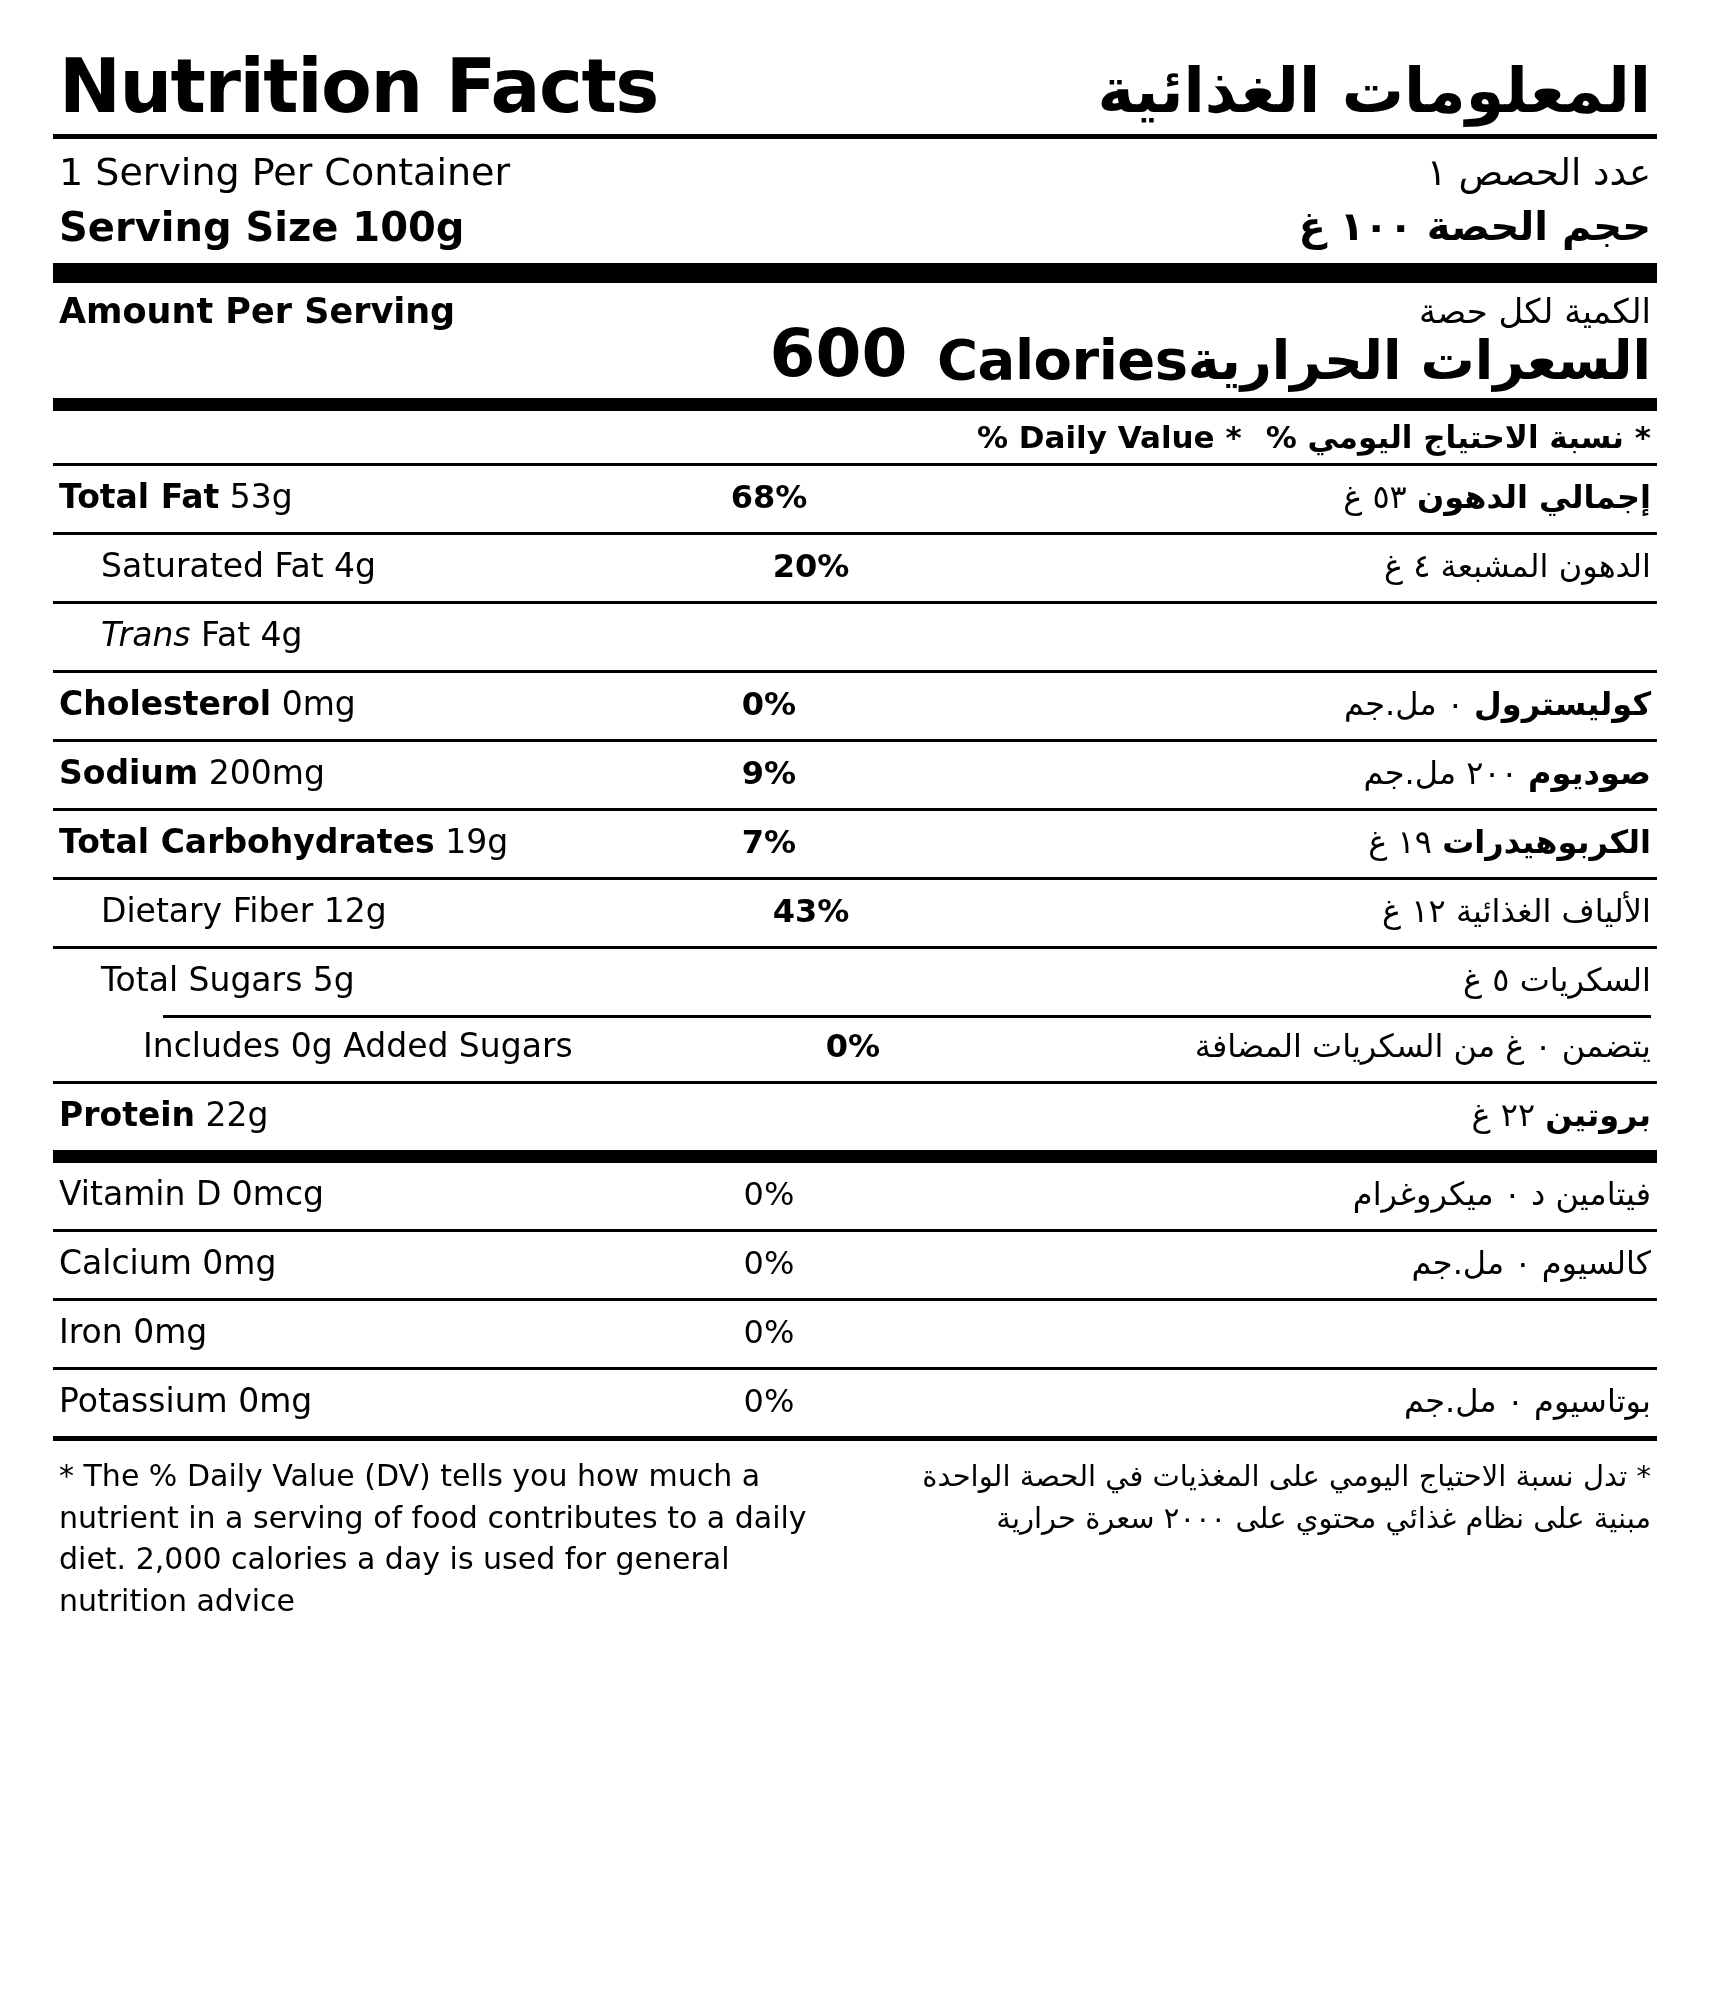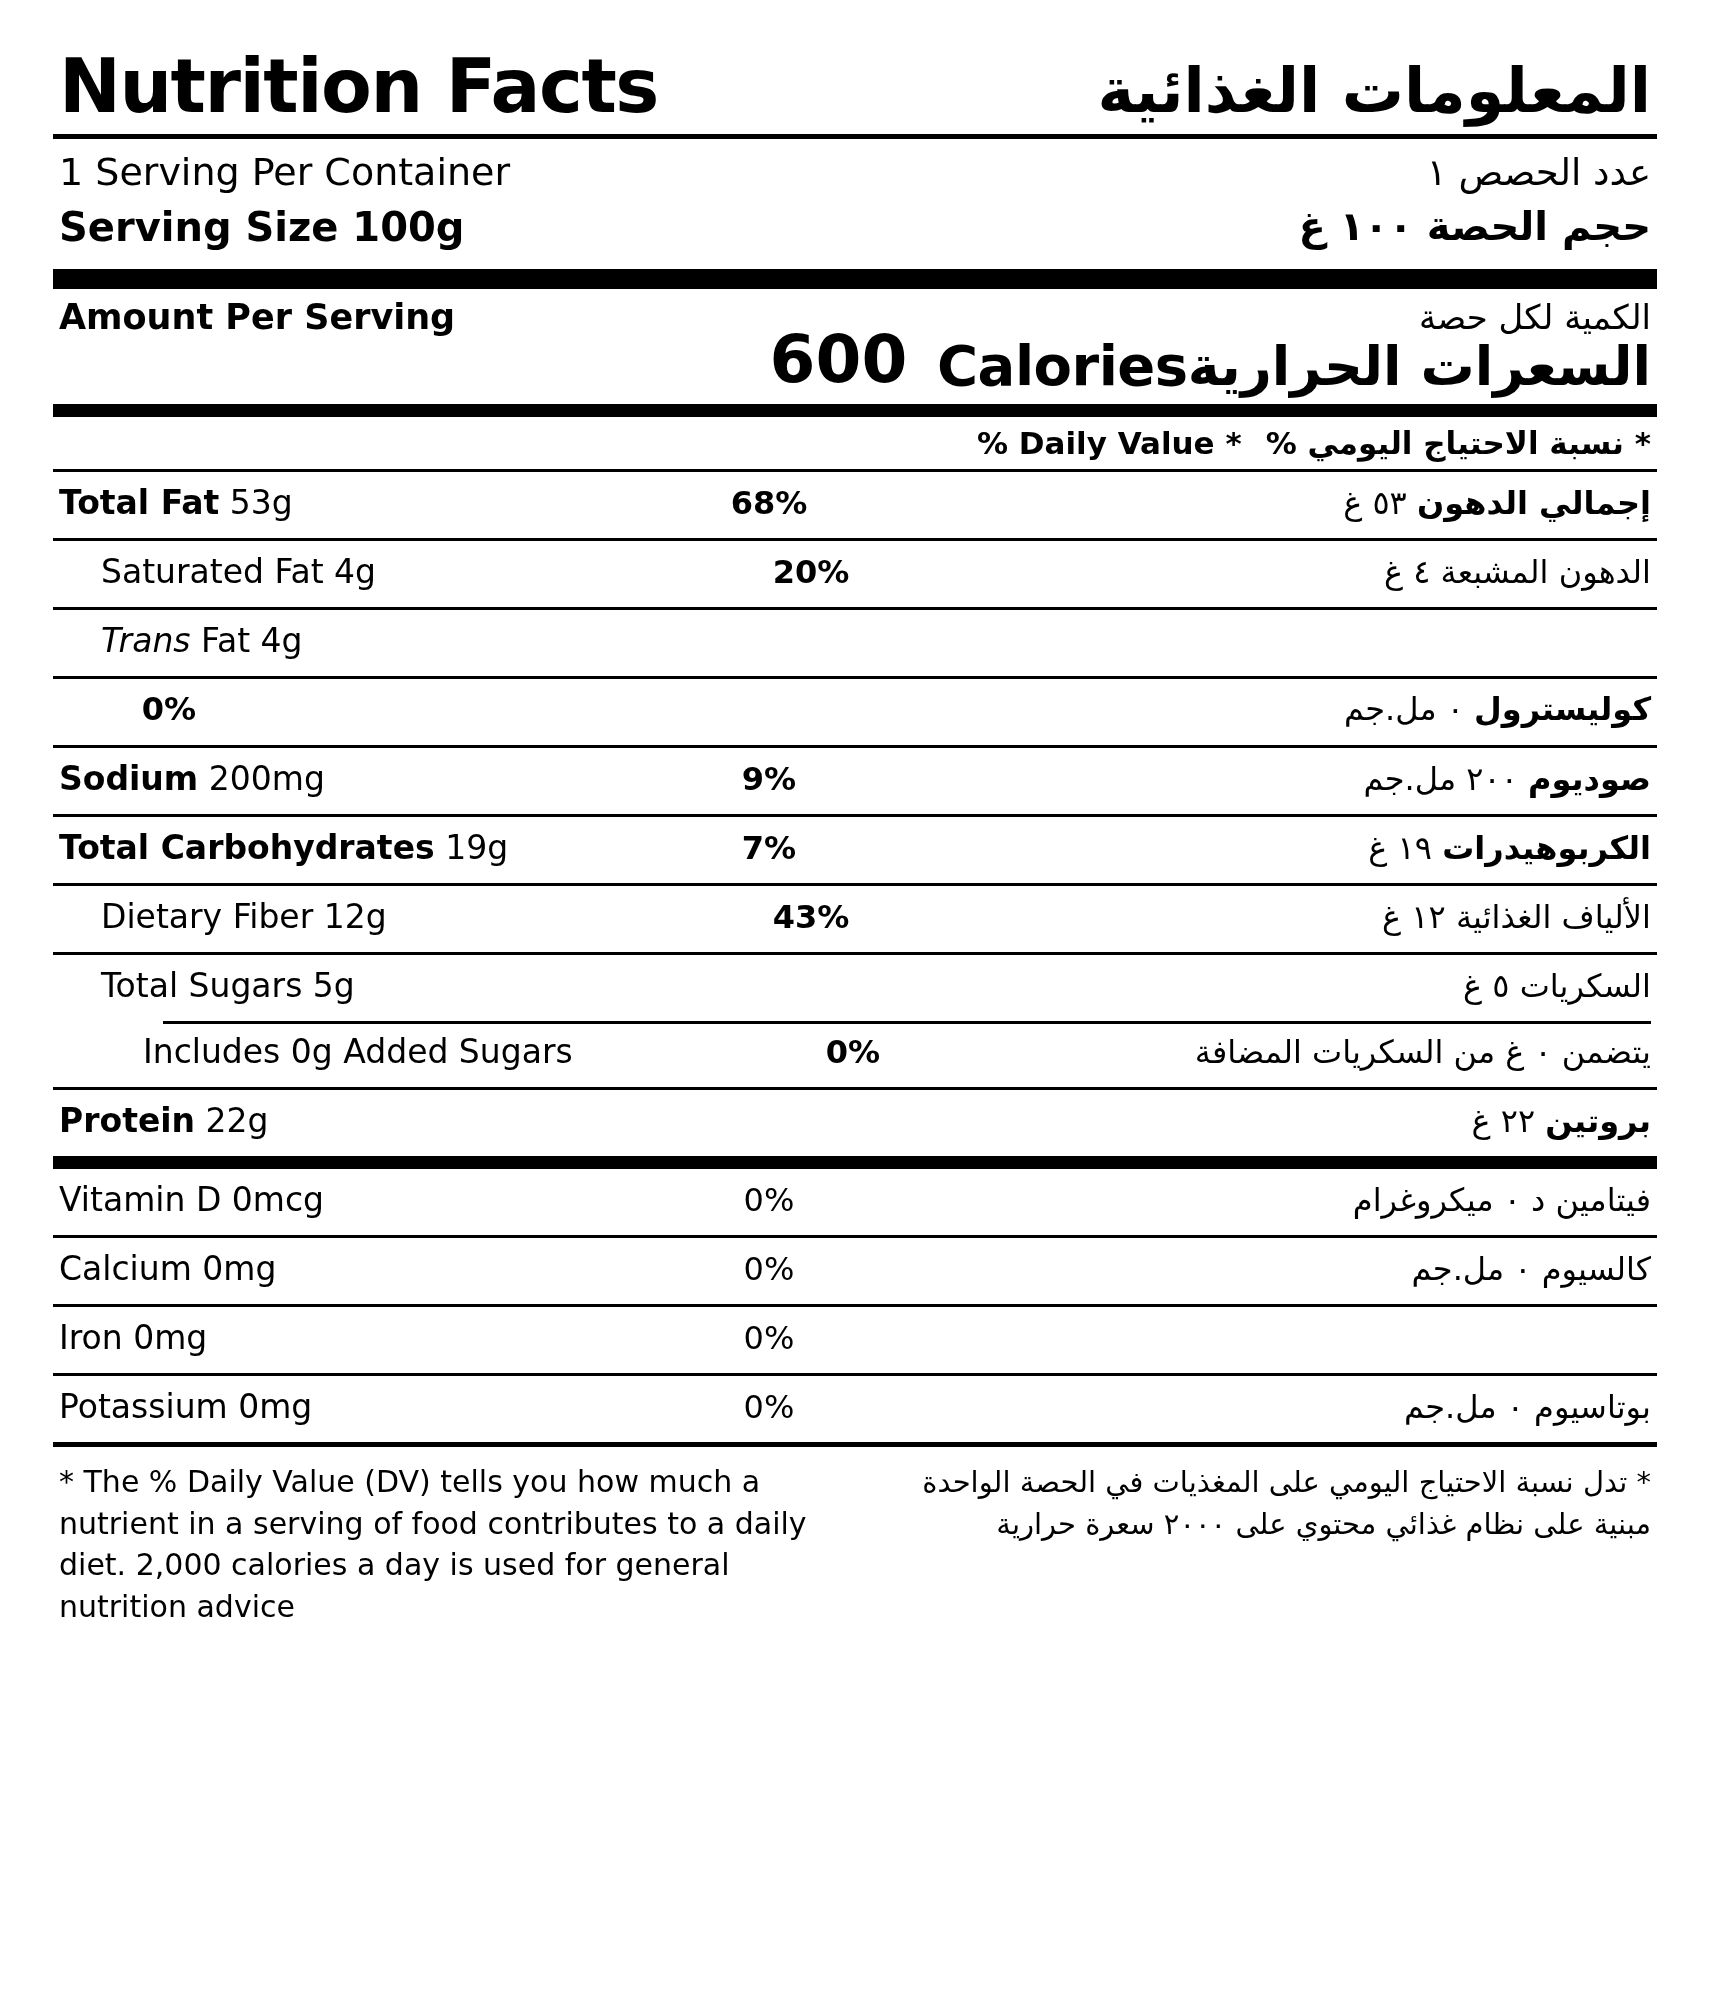--- a/index.html
+++ b/index.html
@@ -54,21 +54,21 @@
   }
   .rule-med    { border-top: 5px solid #000; }
   .rule-thick  { border-top: 20px solid #000; }
   .rule-black  { border-top: 13px solid #000; }
 
   
   .servings {
     display: flex;
     justify-content: space-between;
     align-items: flex-start;
-    padding: 10px 6px 16px 6px;
+    padding: 10px 6px 10px 6px;
   }
   .servings .left  { text-align: left; }
   .servings .right { text-align: right; direction: rtl; }
   .serv-line1 { font-size: 38px; font-weight: 400; line-height: 1.25; }
   .serv-line2 { font-size: 40px; font-weight: 700; line-height: 1.3; margin-top: 4px; }
   .serv-line1-ar { font-size: 37px; font-weight: 400; line-height: 1.3; }
   .serv-line2-ar { font-size: 40px; font-weight: 700; line-height: 1.35; margin-top: 2px; }
 
   
   .cal-block {
@@ -234,20 +234,21 @@
       <div class="dv">20%</div>
       <div class="ar">الدهون المشبعة ٤ غ</div>
     </div>
 
     <div class="row sub-rule indent1">
       <div class="en"><span class="it">Trans</span><span> Fat 4g</span></div>
       <div class="dv"></div>
     </div>
 
     <div class="row sub-rule">
+      <div class="en"><span class="b">Cholesterol</span><span> 0mg</span></div>
       <div class="dv">0%</div>
       <div class="ar"><span class="b">كوليسترول</span><span> ٠ مل.جم</span></div>
     </div>
 
     <div class="row sub-rule">
       <div class="en"><span class="b">Sodium</span><span> 200mg</span></div>
       <div class="dv">9%</div>
       <div class="ar"><span class="b">صوديوم</span><span> ٢٠٠ مل.جم</span></div>
     </div>
 

